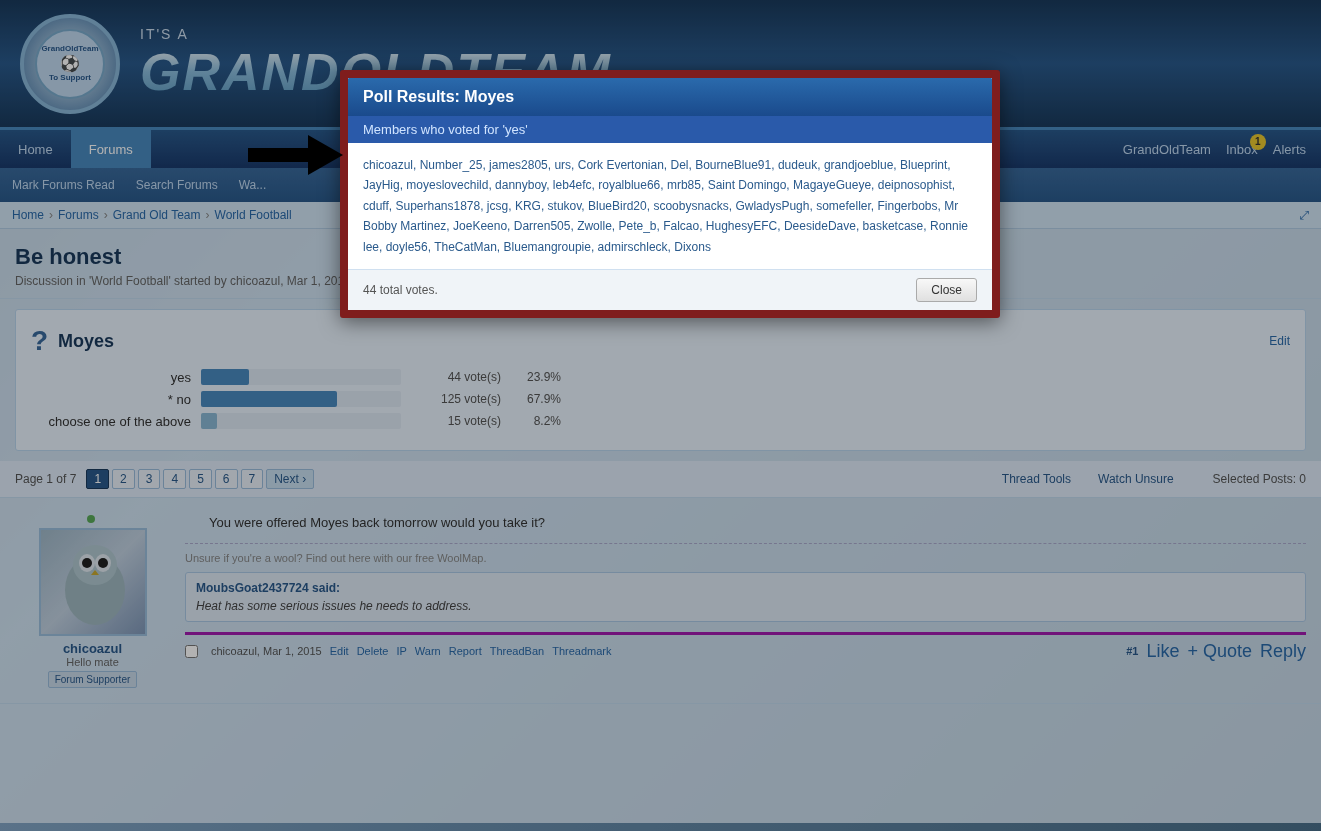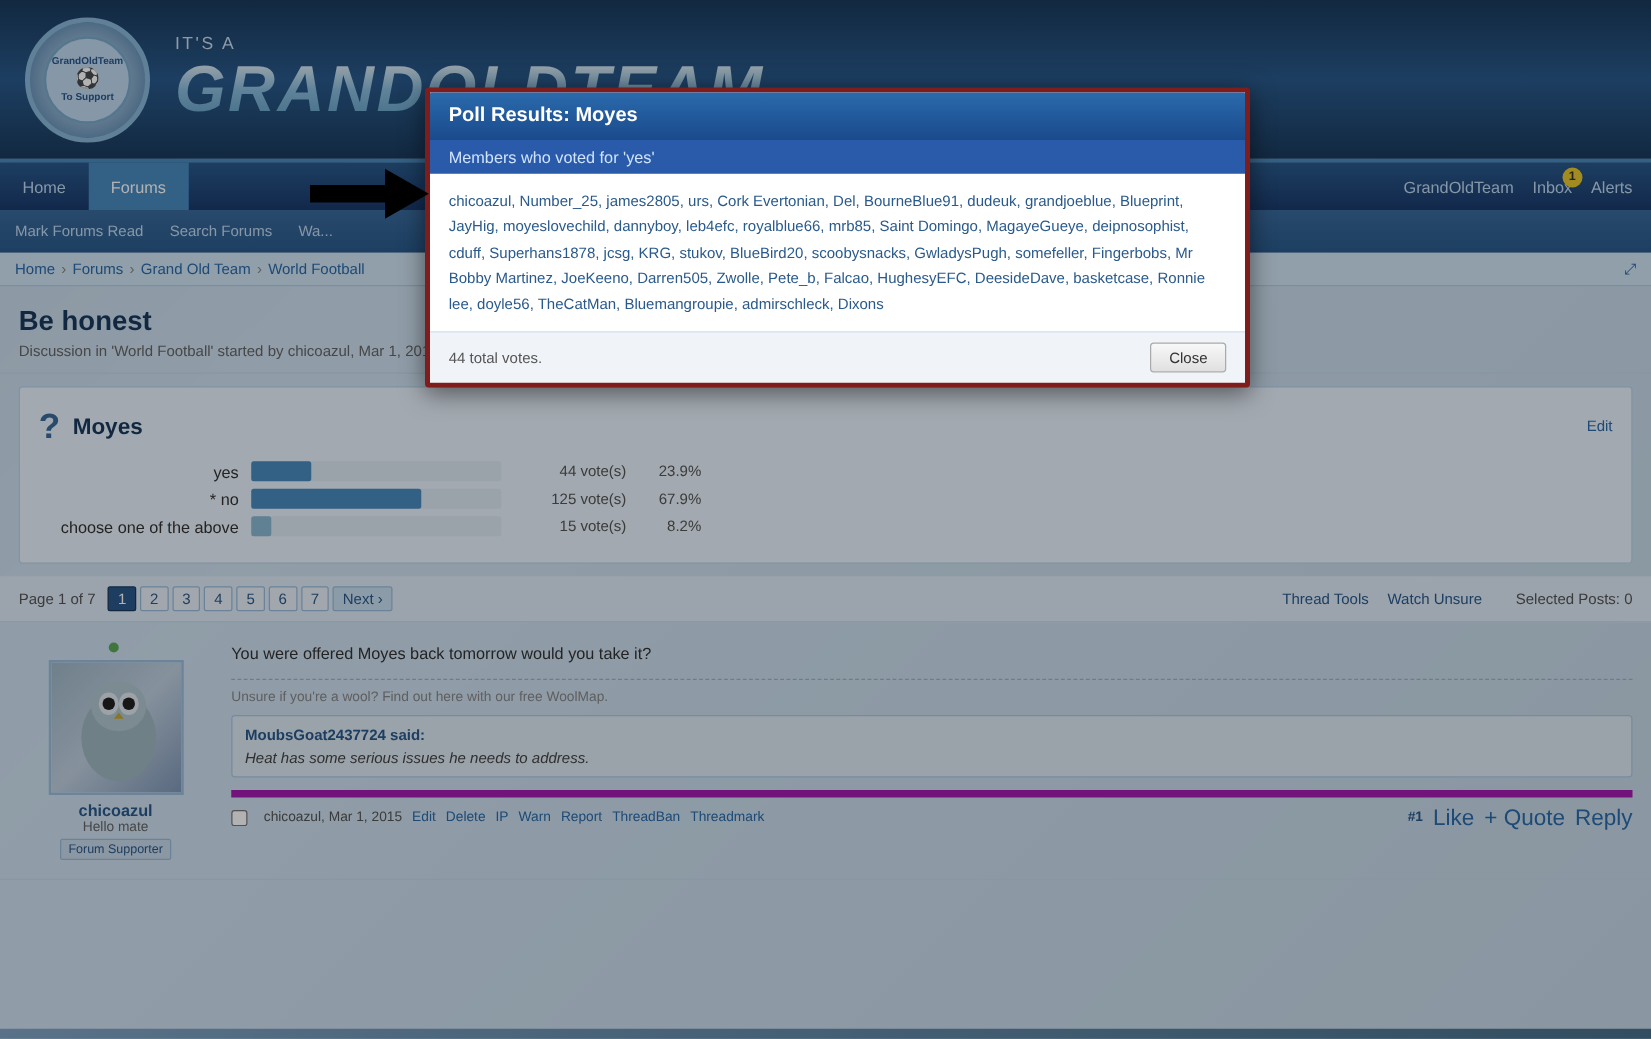--- a/index.html
+++ b/index.html
@@ -142,21 +142,21 @@
       border-bottom: 1px solid #c0d8ec; background: #deeaf8;
     }
     .page-info { font-size: 12px; color: #555; margin-right: 10px; }
     .page-nums { display: flex; gap: 3px; }
     .page-btn {
       padding: 2px 7px; font-size: 12px; border: 1px solid #9abcdc;
       background: #e8f0f8; color: #2a5a8c; cursor: pointer; border-radius: 2px;
     }
     .page-btn.active { background: #2a5a8c; color: white; border-color: #1a3a5c; }
     .page-btn.next-btn { background: #c8dff0; }
-    .thread-tools { margin-left: auto; display: flex; gap: 15px; align-items: center; }
+    .thread-tools { margin-left: auto; display: flex; gap: 27px; align-items: center; }
     .tt-btn { font-size: 12px; color: #2a5a8c; cursor: pointer; }
     .selected-posts { font-size: 12px; color: #555; margin-left: 12px; }
 
     
     .post-area {
       display: flex; padding: 15px;
       border-bottom: 1px solid #c0d8ec;
     }
     .post-user {
       width: 155px; min-width: 155px; margin-right: 15px; text-align: center;
@@ -175,49 +175,49 @@
       display: inline-block; background: #c8d8e8; color: #2a5a8c;
       font-size: 10px; padding: 2px 6px; border-radius: 2px; margin-top: 3px;
       border: 1px solid #9abcdc;
     }
     .online-dot {
       width: 8px; height: 8px; background: #5aaa5a; border-radius: 50%;
       display: inline-block; margin-right: 3px;
     }
 
     .post-content { flex: 1; }
-    .post-text { font-size: 13px; color: #333; line-height: 1.5; margin-bottom: 10px; }
+    .post-text { font-size: 13px; color: #333; line-height: 1.5; margin-bottom: 10px; margin-left: 24px; }
     .post-separator { border-top: 1px dashed #aac; margin: 8px 0; }
     .wool-ad { font-size: 11px; color: #888; margin-bottom: 8px; }
     .quote-box {
       background: #dde8f4; border: 1px solid #aac8e4; border-radius: 3px;
       padding: 8px 10px; margin: 8px 0;
     }
     .quote-user { font-size: 12px; color: #2a5a8c; font-weight: bold; margin-bottom: 4px; }
     .quote-text { font-size: 12px; color: #444; font-style: italic; }
 
     .post-footer {
       display: flex; align-items: center; font-size: 11px; color: #888;
-      gap: 8px; margin-top: 10px; padding-top: 6px; border-top: 6px solid #a21caf;
+      gap: 8px; margin-top: 10px; padding-top: 6px; border-top: 3px solid #a21caf;
     }
     .post-checkbox { margin-right: 5px; }
     .post-meta-item { color: #555; }
     .post-meta-link { color: #2a6aaa; cursor: pointer; }
     .post-num { margin-left: auto; color: #2a5a8c; font-weight: bold; }
     .post-action { color: #2a6aaa; cursor: pointer; font-size: 18px; }
 
     
     .modal-overlay {
       position: absolute; top: 0; left: 0; width: 100%; height: 100%;
       background: rgba(0,0,0,0.3); z-index: 100;
     }
     .modal {
       position: absolute; top: 70px; left: 340px;
       width: 660px; background: white;
-      border: 4px solid #7f1d1d; border-radius: 3px;
+      border: 8px solid #7f1d1d; border-radius: 3px;
       box-shadow: 0 4px 20px rgba(0,0,0,0.5);
       z-index: 101;
     }
     .modal-header {
       background: linear-gradient(180deg, #2a6aac 0%, #1a4a8c 100%);
       color: white; padding: 10px 15px; font-size: 16px; font-weight: bold;
       border-radius: 1px 1px 0 0;
     }
     .modal-sub-header {
       background: #2a5aaa; color: #d0e4ff; padding: 6px 15px; font-size: 13px;

